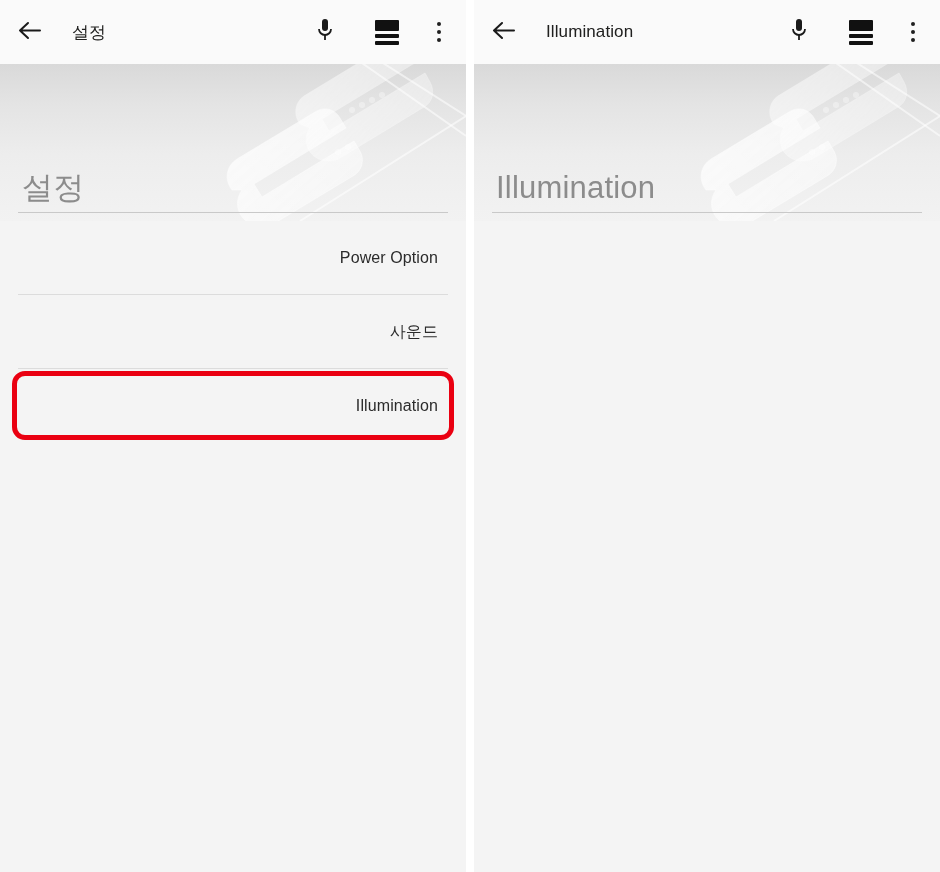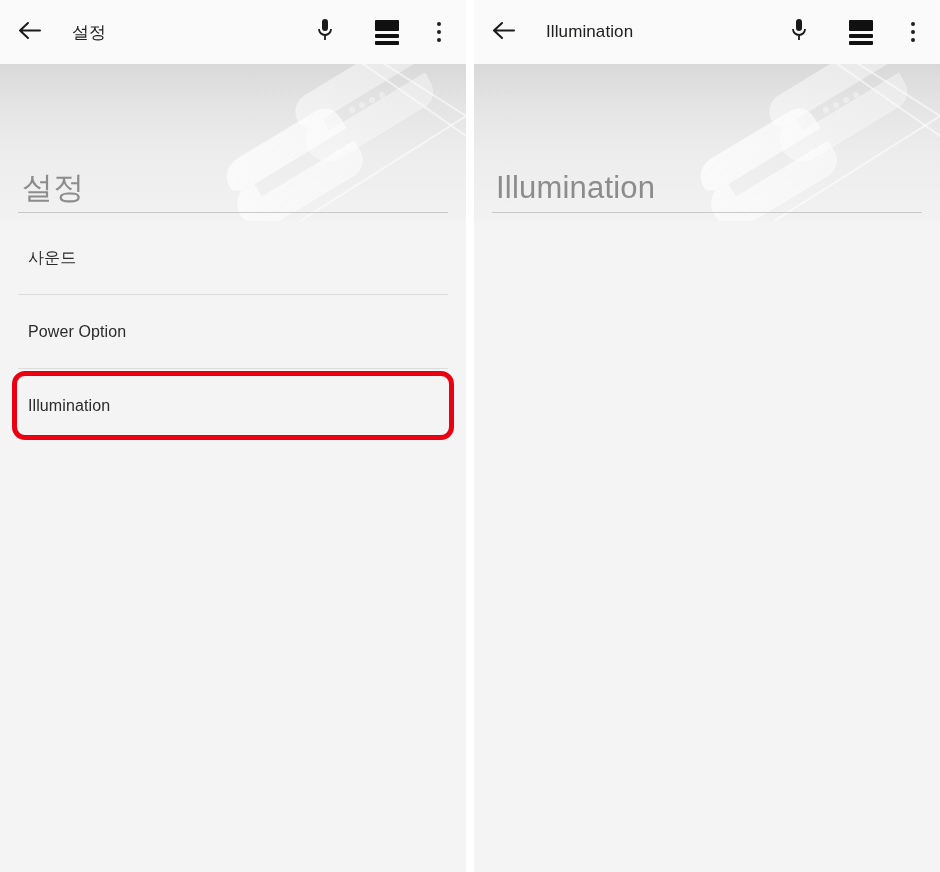--- a/index.html
+++ b/index.html
@@ -20,20 +20,21 @@
   }
 
   .panel {
     position: relative;
     width: 466px;
     height: 872px;
     background: #f4f4f4;
     display: flex;
     flex-direction: column;
     overflow: hidden;
+    text-align: right;
   }
 
   .gap {
     width: 8px;
     height: 872px;
     background: #ffffff;
     flex: 0 0 8px;
   }
 
   
@@ -256,25 +257,25 @@
             <circle cx="348" cy="83" r="3"></circle>
         </g>
       </svg>
       <div class="hero-title">설정</div>
       <div class="hero-rule"></div>
     </div>
 
     <div class="list">
 
       <div class="row">
+        <div class="row-title">Power Option</div>
+      </div>
+
+      <div class="row">
         <div class="row-title">사운드</div>
-      </div>
-
-      <div class="row">
-        <div class="row-title">Power Option</div>
       </div>
 
       <div class="row highlighted">
         <div class="hl-ring"></div>
         <div class="row-title">Illumination</div>
       </div>
 
 
       <div class="spacer-fill"></div>
     </div>

